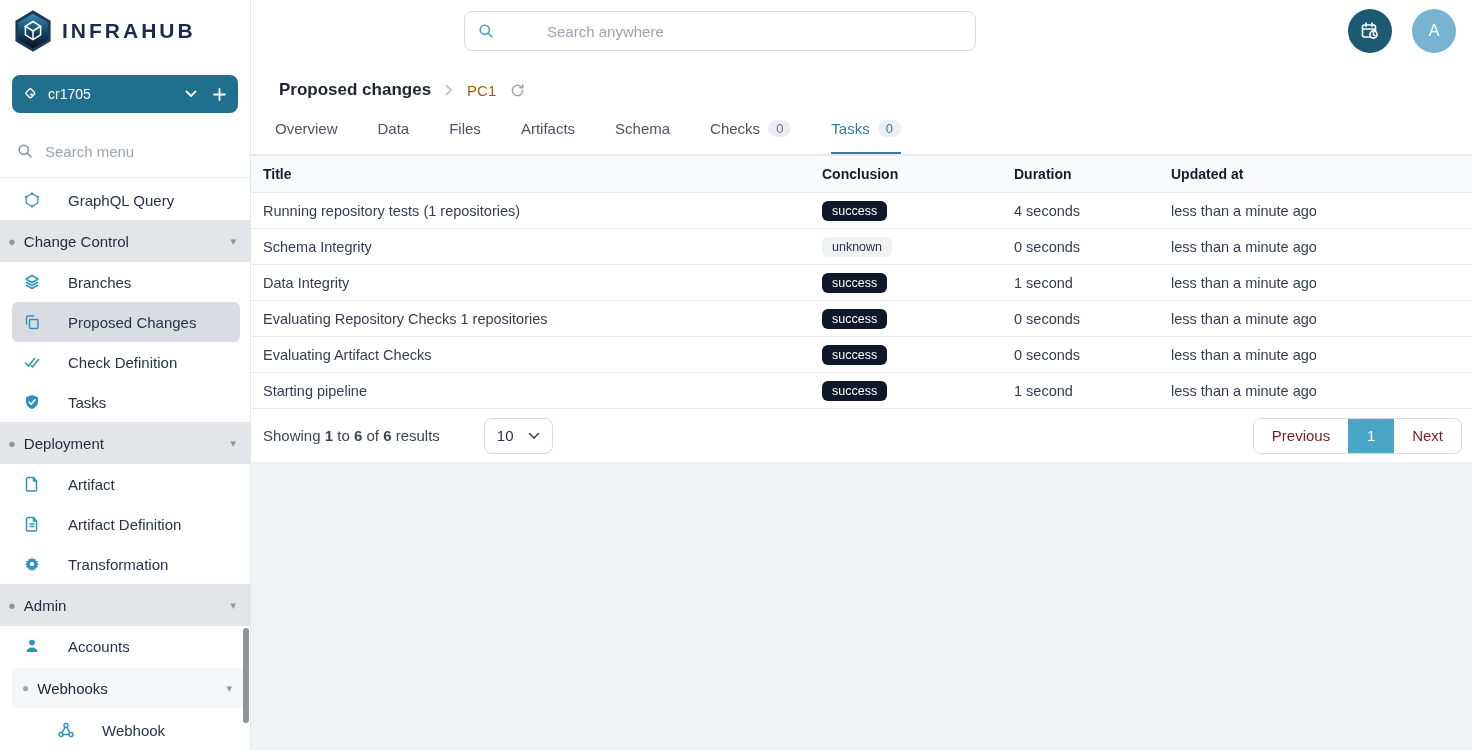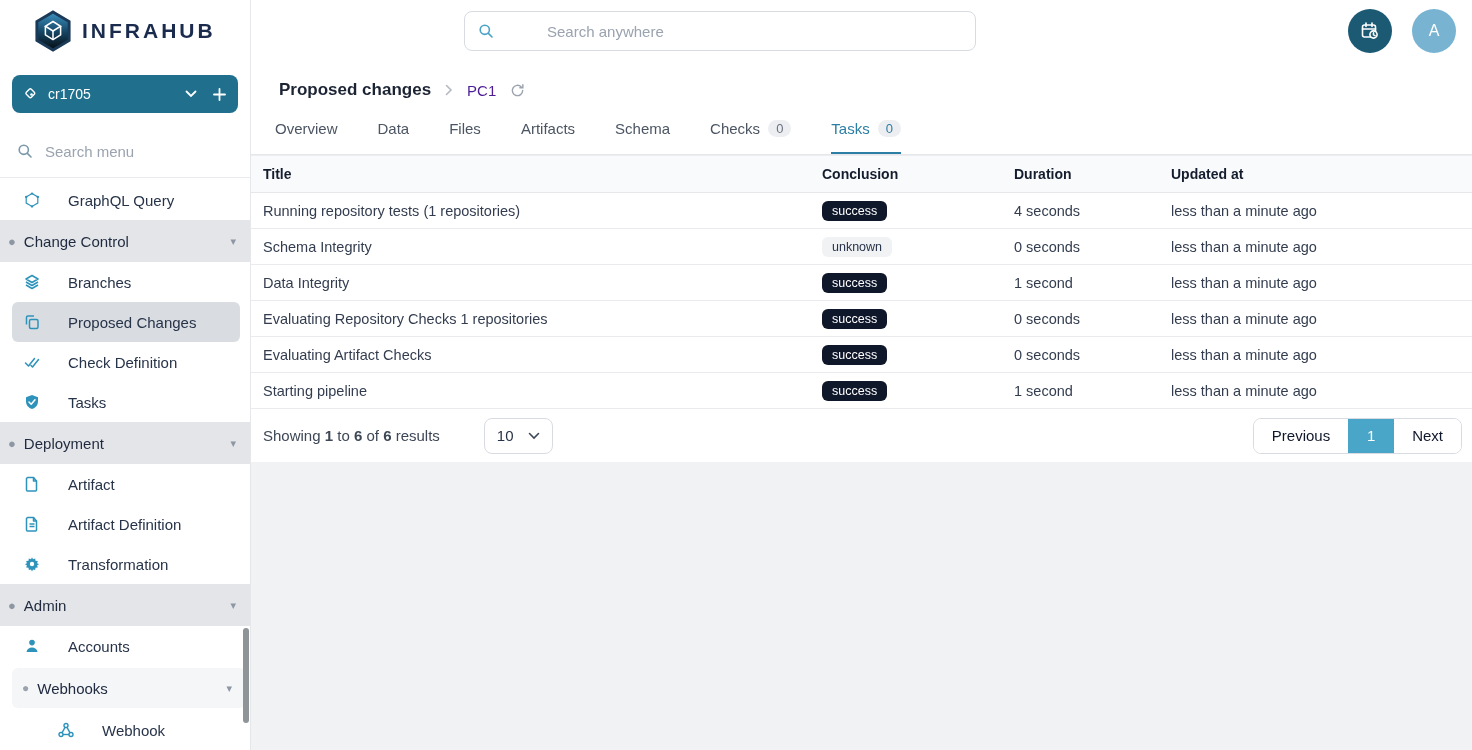--- a/index.html
+++ b/index.html
@@ -3,21 +3,21 @@
 <meta charset="utf-8">
 <style>
   * { margin:0; padding:0; box-sizing:border-box; }
   html,body { width:1472px; height:750px; overflow:hidden;
     font-family:"Liberation Sans", sans-serif; background:#fff; color:#202b40; }
   .app { display:flex; width:100%; height:100%; }
 
   
   .sidebar { position:relative; width:251px; min-width:251px; height:100%;
     border-right:1px solid #e5e7eb; background:#fff; overflow:hidden; }
-  .logo-row { display:flex; align-items:center; gap:10px; height:62px; padding-left:14px;margin-left:20px; }
+  .logo-row { display:flex; align-items:center; gap:10px; height:62px; padding-left:14px; }
   .logo-text { font-size:21px; font-weight:800; letter-spacing:3px; color:#1b2b4d; }
   .branch-btn { display:flex; align-items:center; margin:13px 12px 12px 12px; height:38px;
     background:#20708d; border-radius:8px; color:#fff; padding:0 12px; cursor:pointer; }
   .branch-btn .blabel { font-size:14px; margin-left:9px; flex:0 0 auto; }
   .branch-btn .spacer { flex:1; }
   .branch-btn .plus { margin-left:16px; }
   .menu-search { display:flex; align-items:center; gap:12px; height:53px; padding-left:17px;
     border-bottom:1px solid #e9ebee; cursor:text; }
   .menu-search .ph { color:#9aa3ae; font-size:15px; }
   .nav { padding-top:2px; }
@@ -45,21 +45,21 @@
   .search-input .ph { color:#9aa3ae; font-size:15px;margin-left:43px; }
   .top-actions { position:absolute; right:16px; top:9px; display:flex; gap:20px; }
   .circle-btn { width:44px; height:44px; border-radius:50%; display:flex;
     align-items:center; justify-content:center; cursor:pointer; border:none; }
   .circle-btn.schedule { background:#1c5a74; }
   .circle-btn.avatar { background:#78b4d2; color:#fff; font-size:16px; }
 
   .breadcrumb-row { display:flex; align-items:center; height:56px; padding-left:28px; gap:14px; }
   .bc-title { font-size:17px; font-weight:700; color:#1c2434; }
   .bc-sep { color:#b4bac2; }
-  .bc-item { font-size:15px; color:#4c1d95; }
+  .bc-item { font-size:15px; color:#a16207; }
   .bc-refresh { cursor:pointer; display:flex; align-items:center; }
 
   .tabs-row { display:flex; gap:40px; padding-left:24px; border-bottom:1px solid #e5e7eb; height:37px; }
   .tab { display:flex; align-items:center; gap:8px; font-size:15px; color:#4b5563;
     cursor:pointer; padding-bottom:13px; border-bottom:2px solid transparent; }
   .tab.active { color:#2c7ea4; border-bottom-color:#2c7ea4; }
   .tab-badge { background:#eceef1; color:#6b7280; border-radius:10px; font-size:13px;
     padding:1px 8px; }
   .tab.active .tab-badge { color:#2c7ea4; }
 
@@ -75,21 +75,21 @@
 
   .pagination-row { display:flex; align-items:center; height:53px; padding:0 10px 0 12px; }
   .summary { font-size:15px; color:#3d4756; }
   .summary b { font-weight:700; }
   .page-size { display:flex; align-items:center; gap:14px; margin-left:44px; height:36px;
     border:1px solid #d8dce2; border-radius:8px; padding:0 12px; font-size:15px;
     color:#273349; cursor:pointer; background:#fff; }
   .pager { margin-left:auto; display:flex; height:36px; border:1px solid #d8dce2;
     border-radius:8px; overflow:hidden; background:#fff; }
   .pager .pbtn { display:flex; align-items:center; justify-content:center; font-size:15px;
-    color:#0f172a; padding:0 18px; cursor:pointer; background:#fff; border:none; }
+    color:#7f1d1d; padding:0 18px; cursor:pointer; background:#fff; border:none; }
   .pager .pnum { width:46px; background:#4aa6c9; color:#fff; }
   .content-rest { flex:1; background:#f1f2f4; }
 
   svg { display:block; }
 </style>
 </head>
 <body>
 
 <div class="app">
 

